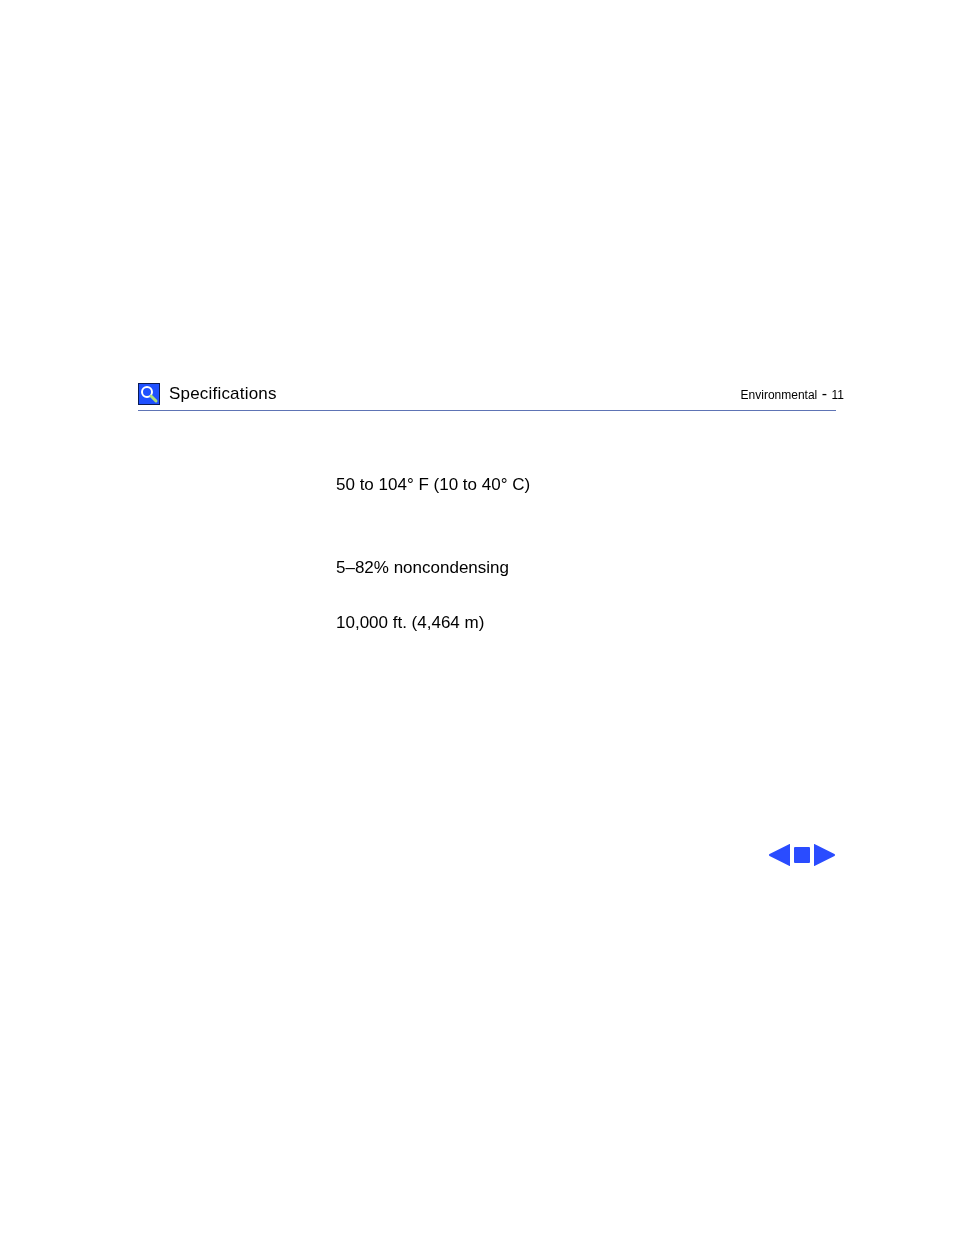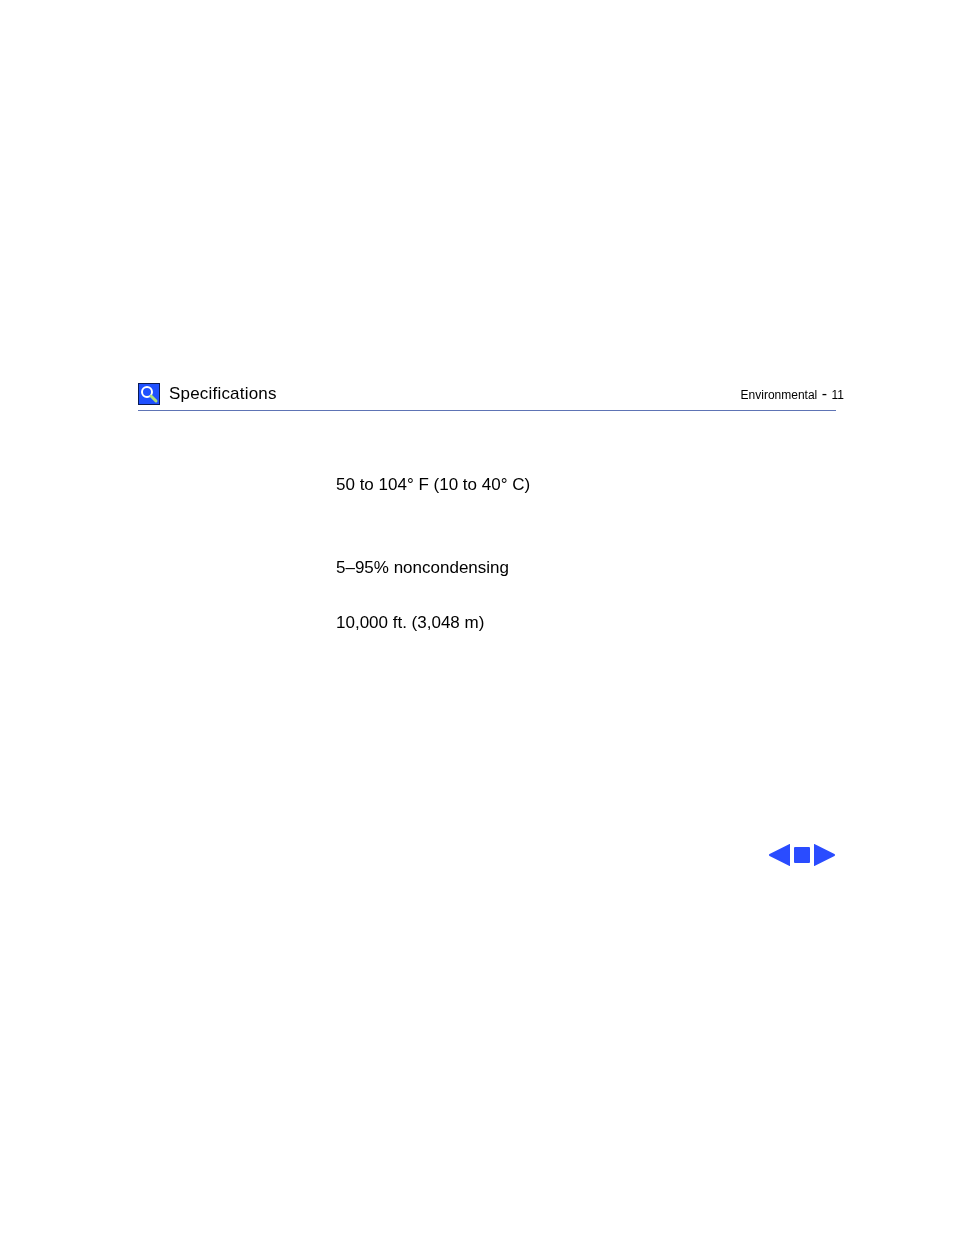--- a/index.html
+++ b/index.html
@@ -116,24 +116,24 @@
     </div>
   </div>
 
   <div class="header-rule"></div>
 
   <div class="body">
     <div class="spec-item">
       <span>50 to 104° F (10 to 40° C)</span>
     </div>
     <div class="spec-item tight">
-      <span>5–95% noncondensing</span>
+      <span>5–82% noncondensing</span>
     </div>
     <div class="spec-item">
-      <span>10,000 ft. (3,048 m)</span>
+      <span>10,000 ft. (4,464 m)</span>
     </div>
   </div>
 
   <div class="nav-controls">
     <span class="tri-btn">
       <svg width="22" height="24" viewBox="0 0 22 24">
         <polygon points="22,2 22,22 2,12" fill="#2a4cff" stroke="#2a4cff" stroke-linejoin="round" stroke-width="2"></polygon>
       </svg>
     </span>
     <span class="stop-btn">

